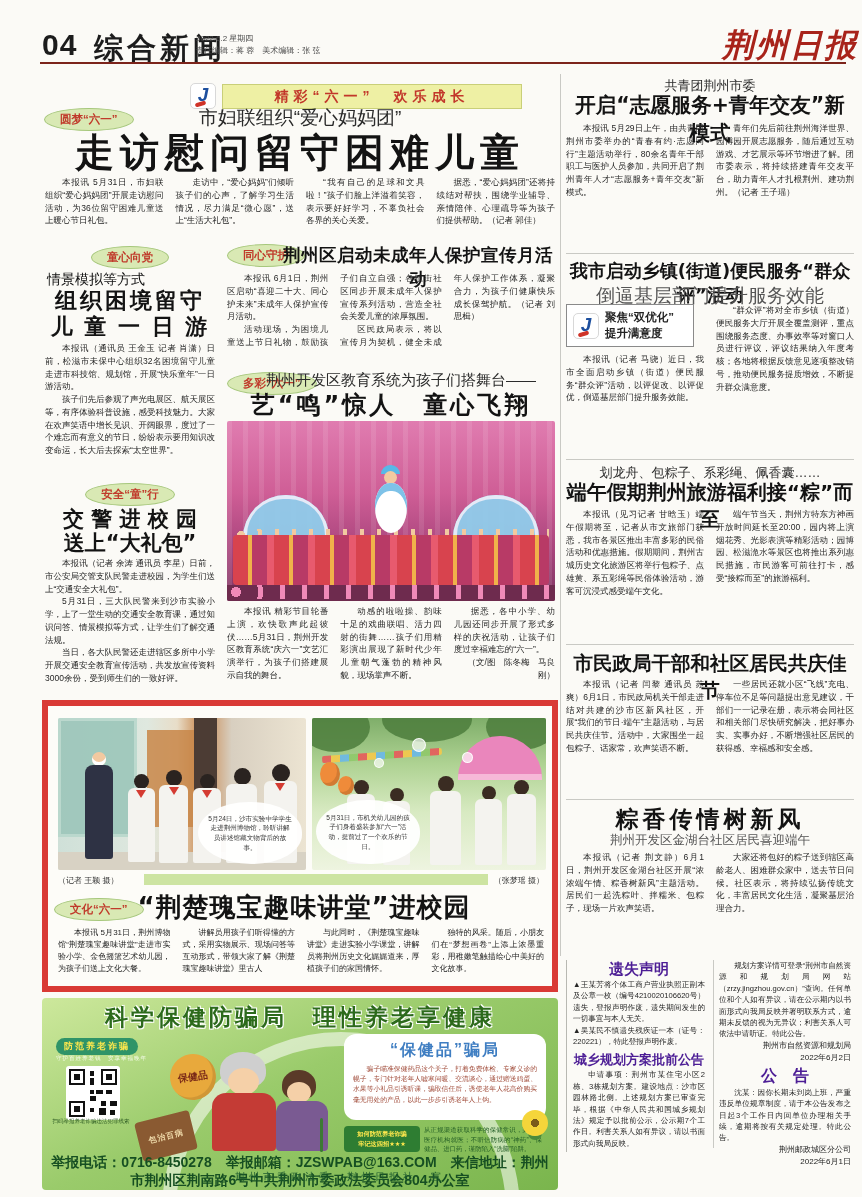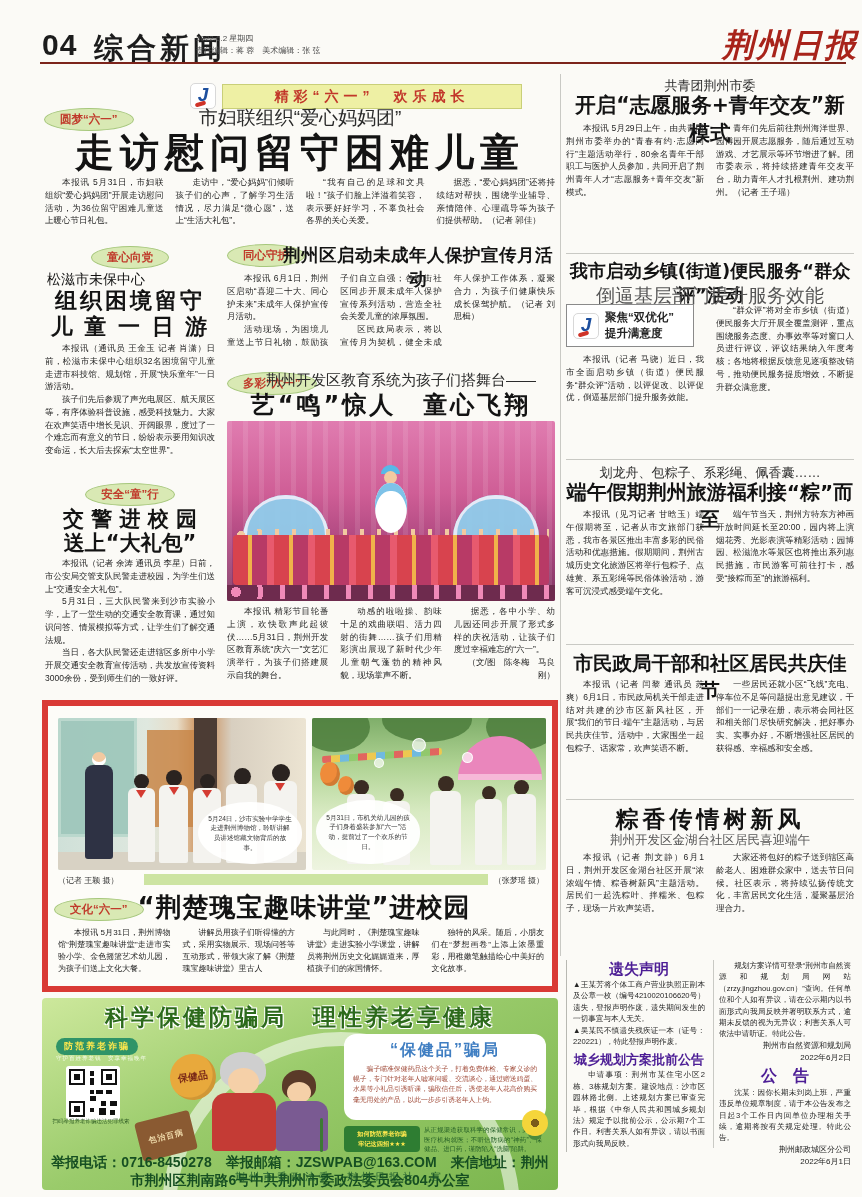--- a/index.html
+++ b/index.html
@@ -140,21 +140,21 @@
     <p>本报讯 5月31日，市妇联组织“爱心妈妈团”开展走访慰问活动，为36位留守困难儿童送上暖心节日礼包。</p>
     <p>走访中，“爱心妈妈”们倾听孩子们的心声，了解学习生活情况，尽力满足“微心愿”，送上“生活大礼包”。</p>
     <p>“我有自己的足球和文具啦！”孩子们脸上洋溢着笑容，表示要好好学习，不辜负社会各界的关心关爱。</p>
     <p>据悉，“爱心妈妈团”还将持续结对帮扶，围绕学业辅导、亲情陪伴、心理疏导等为孩子们提供帮助。（记者 郭佳）</p>
   </div>
 
   
   <div class="abs" style="left:45px;top:246px;width:170px;text-align:center;">
     <span class="tag">童心向党</span>
   </div>
-  <div class="abs" style="left:47px;top:271px;width:170px;font-size:14px;color:#111;">松滋市未保中心</div>
+  <div class="abs" style="left:47px;top:271px;width:170px;font-size:14px;color:#111;">情景模拟等方式</div>
   <div class="abs hl" style="left:45px;top:286px;width:170px;font-size:22px;letter-spacing:3px;">组织困境留守</div>
   <div class="abs hl" style="left:45px;top:312px;width:170px;font-size:22px;letter-spacing:2px;">儿 童 一 日 游</div>
   <div class="abs bt" style="left:45px;top:342px;width:170px;height:138px;">
     <p>本报讯（通讯员 王金玉 记者 肖潇）日前，松滋市未保中心组织32名困境留守儿童走进市科技馆、规划馆，开展“快乐童年”一日游活动。</p>
     <p>孩子们先后参观了声光电展区、航天展区等，有序体验科普设施，感受科技魅力。大家在欢声笑语中增长见识、开阔眼界，度过了一个难忘而有意义的节日，纷纷表示要用知识改变命运，长大后去探索“太空世界”。</p>
   </div>
 
   <div class="abs" style="left:45px;top:483px;width:170px;text-align:center;">
     <span class="tag">安全“童”行</span>
   </div>

